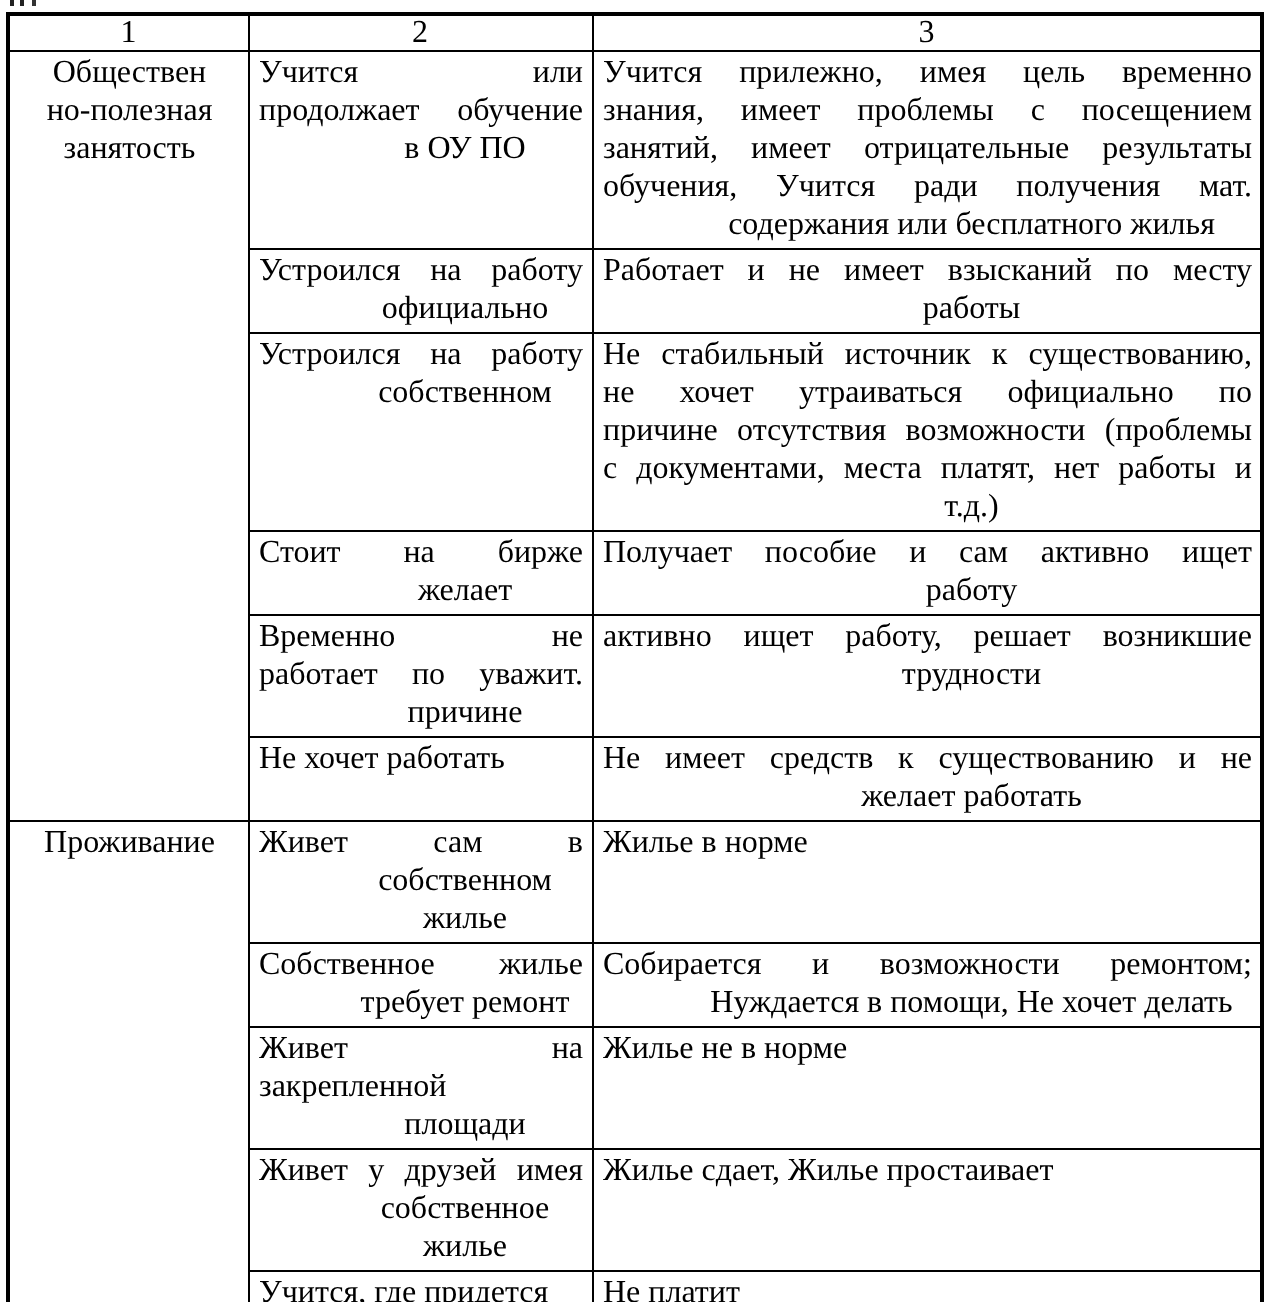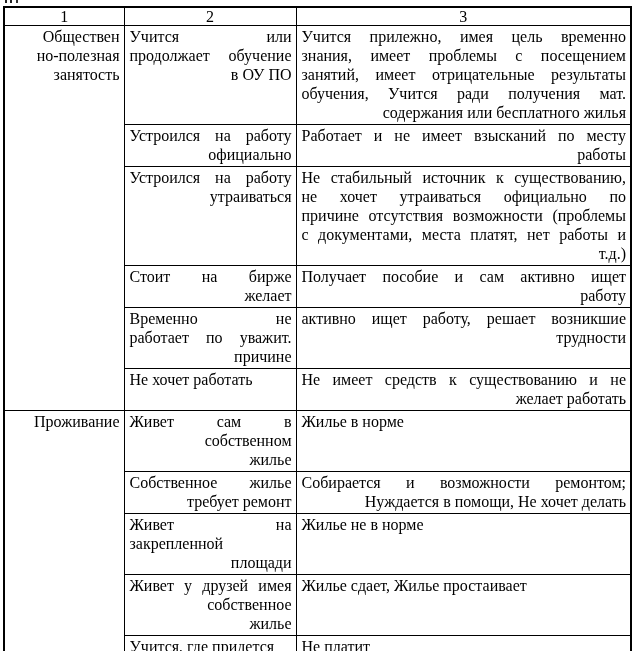--- a/index.html
+++ b/index.html
@@ -44,32 +44,32 @@
     font-weight: normal;
     text-align: center;
     line-height: 15px;
     padding: 1px 0 1px 0;
   }
   .doc-table td {
     line-height: 19px;
     padding: 1px 4px 2px 5px;
   }
   td.cat {
-    text-align: right;
+    text-align: center;
     white-space: pre-line;
     margin-left: 48px;
   }
   td.jcell { text-align: left; font-family: Liberation Serif, serif; }
   
   .jline {
     text-align: justify;
     text-align-last: justify;
     word-spacing: 0.05em;
   }
-  .lline { text-align: right; margin-left: 44px; }
+  .lline { text-align: center; margin-left: 44px; }
 </style>
 </head>
 <body>
 
 <div class="top-clip"></div>
 
 <table class="doc-table">
   <colgroup>
     <col style="width:120px">
     <col style="width:172px">
@@ -107,21 +107,21 @@
           <div class="lline">официально</div>
         </td>
       <td class="jcell">
           <div class="jline">Работает и не имеет взысканий по месту</div>
           <div class="lline">работы</div>
         </td>
     </tr>
     <tr>
       <td class="jcell">
           <div class="jline">Устроился на работу</div>
-          <div class="lline">утраиваться</div>
+          <div class="lline">собственном</div>
         </td>
       <td class="jcell">
           <div class="jline">Не стабильный источник к существованию,</div>
           <div class="jline">не хочет утраиваться официально по</div>
           <div class="jline">причине отсутствия возможности (проблемы</div>
           <div class="jline">с документами, места платят, нет работы и</div>
           <div class="lline">т.д.)</div>
         </td>
     </tr>
     <tr>

